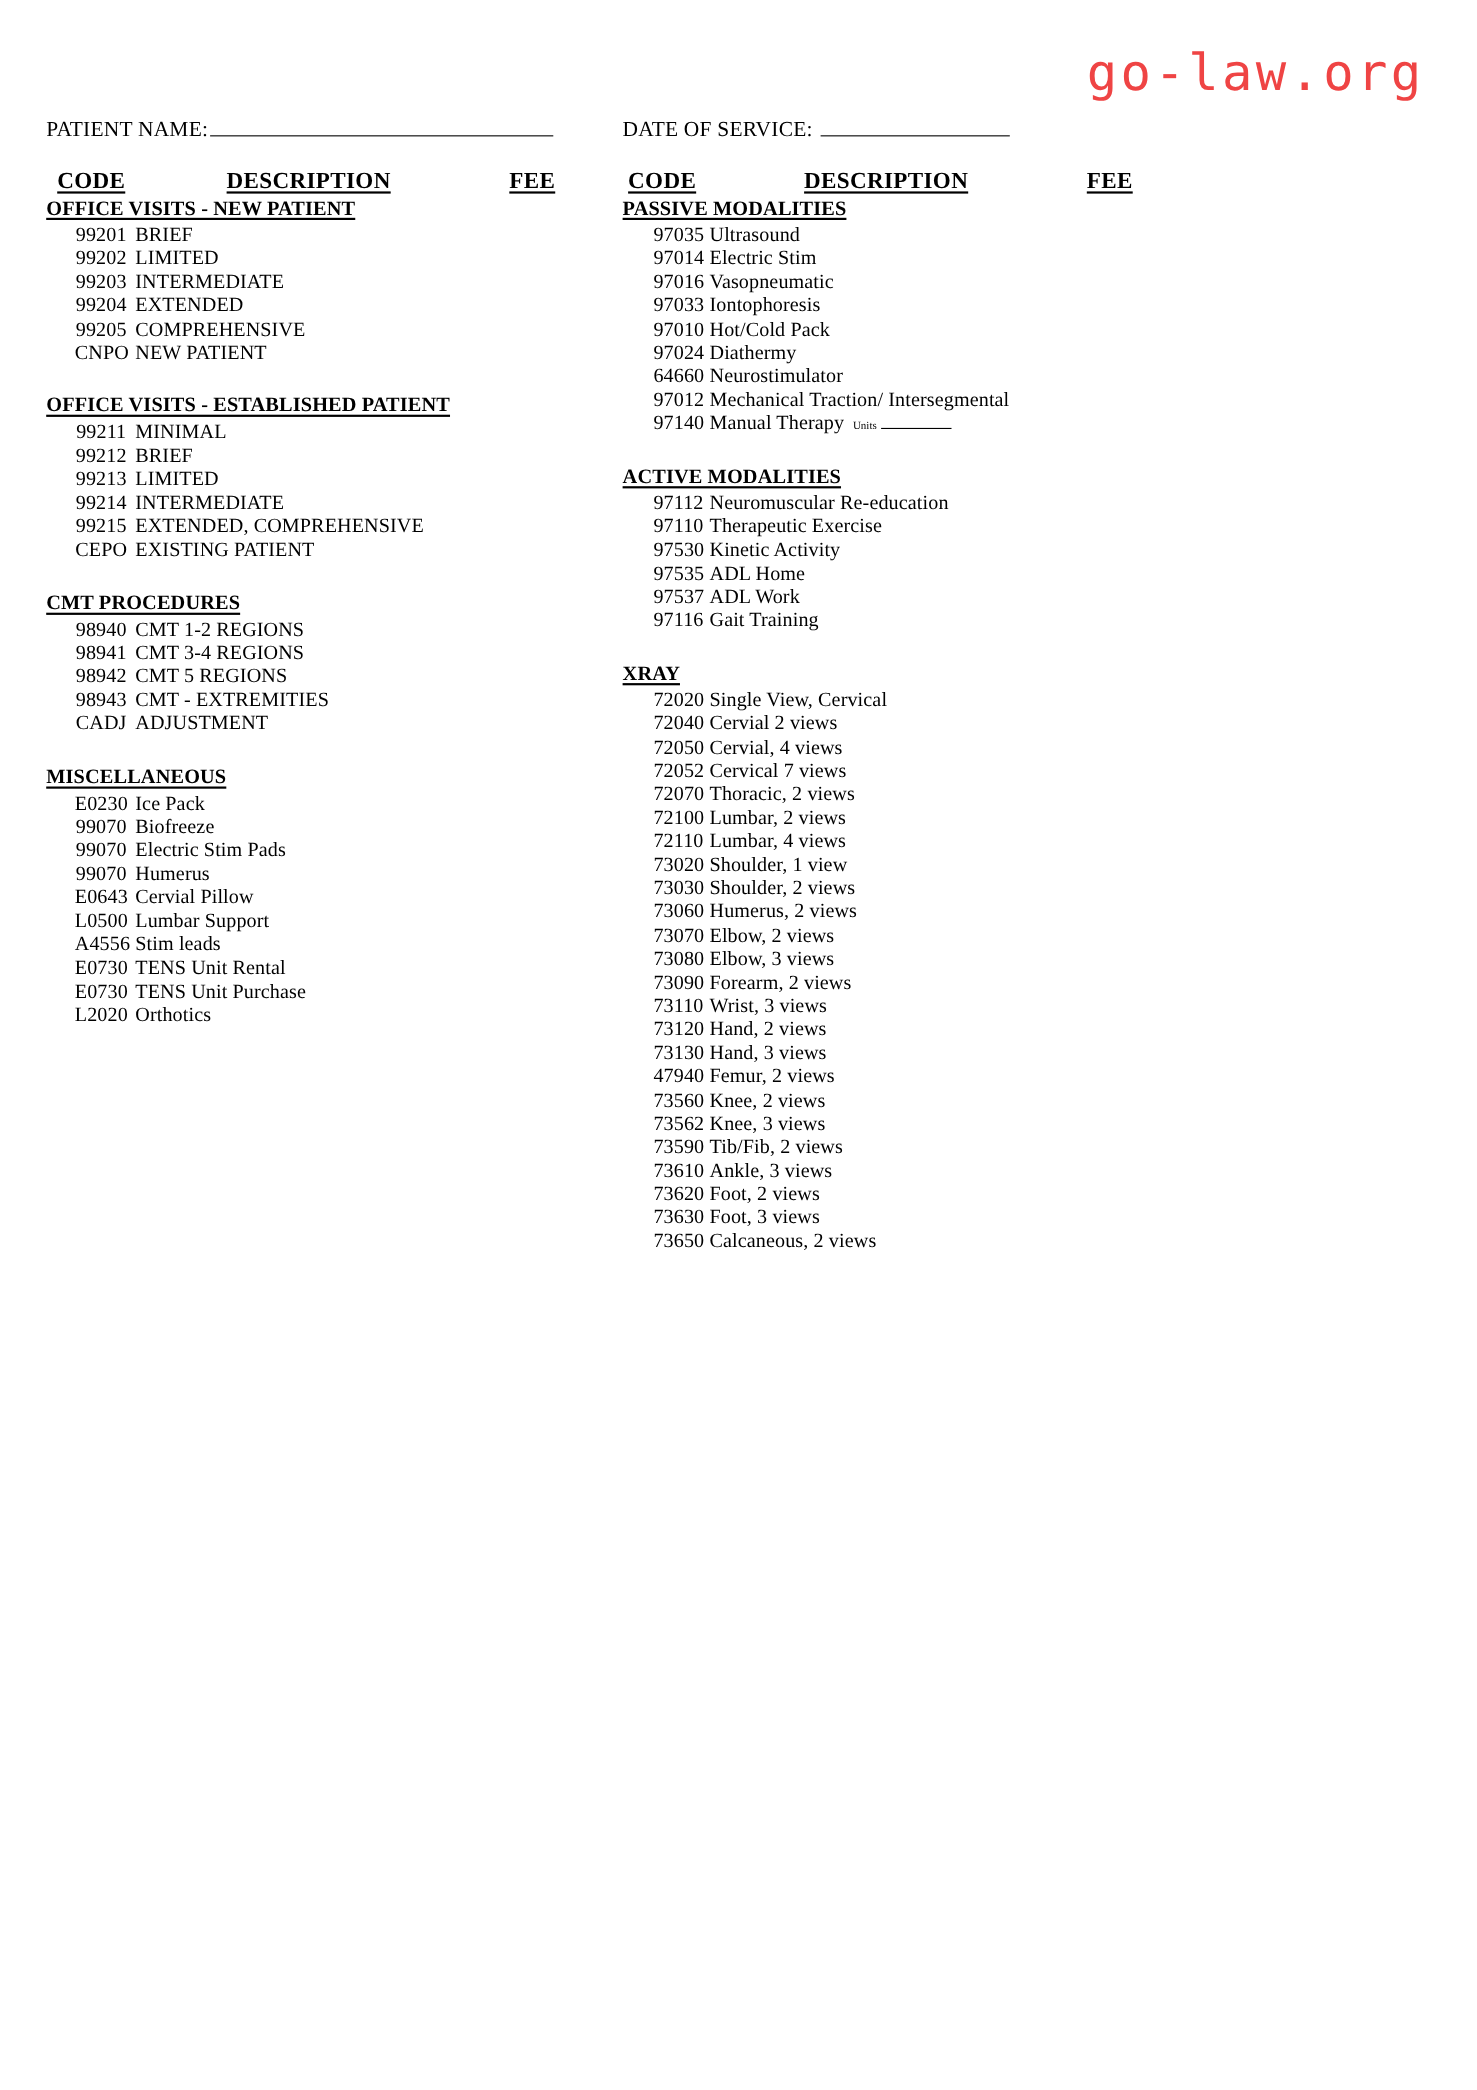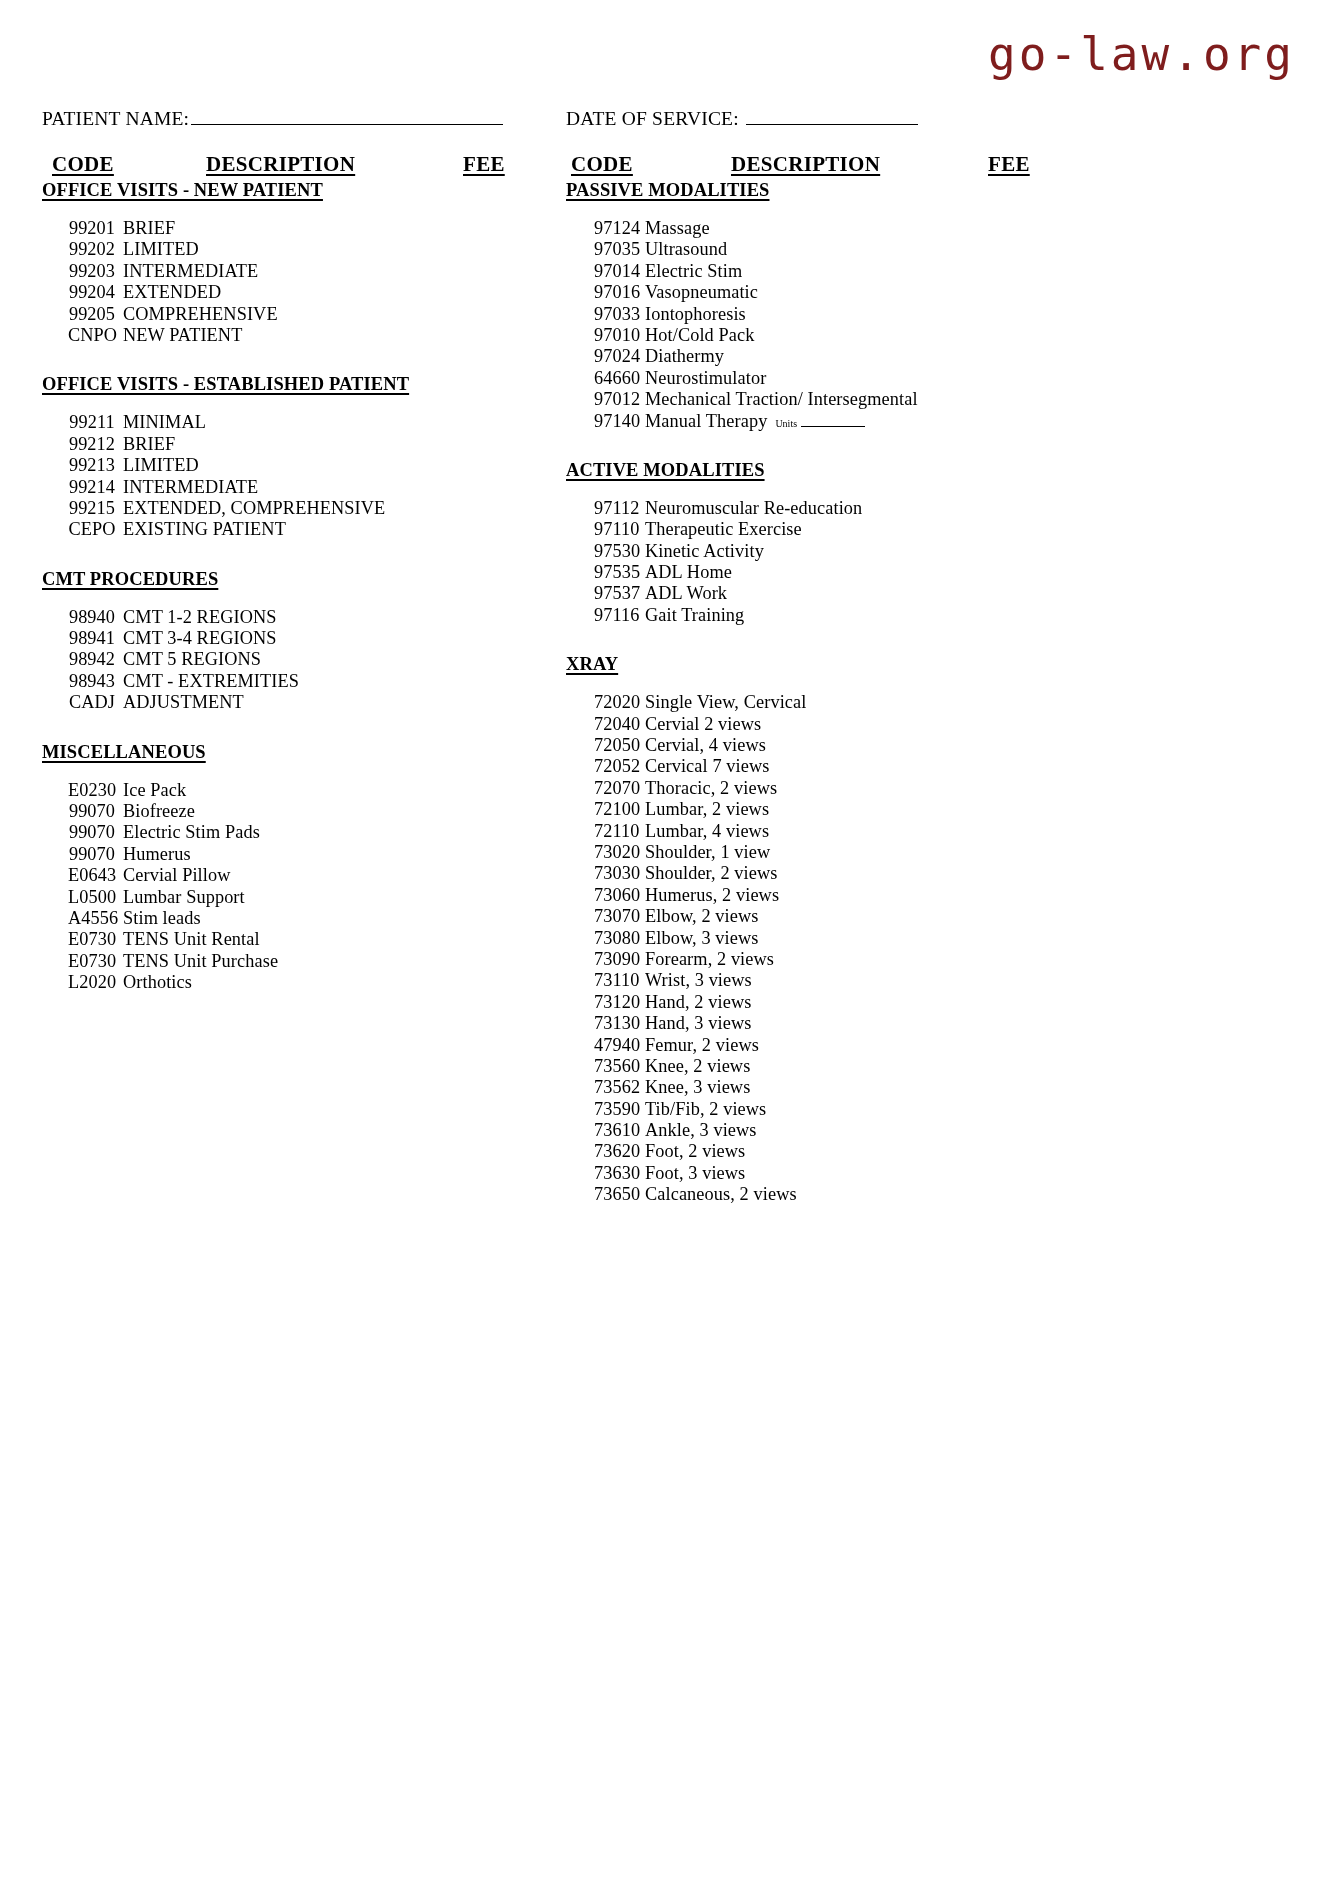--- a/index.html
+++ b/index.html
@@ -18,26 +18,26 @@
 
   .page {
     position: absolute;
     inset: 0;
     background: #fff;
   }
 
   
   .watermark {
     position: absolute;
-    top: 27px;
+    top: 39px;
     right: 48px;
     font-family: "DejaVu Sans Mono", "Liberation Mono", monospace;
     font-size: 46px;
     letter-spacing: 3px;
-    color: #7f1d1d;
+    color: #ef4444;
     white-space: nowrap;
     user-select: none;
   }
 
   
   .fields {
     position: absolute;
     top: 108px;
     left: 0;
     width: 100%;
@@ -96,21 +96,21 @@
   .section + .section { margin-top: 28px; }
 
   .sec-title {
     font-weight: bold;
     font-size: 18.5px;
     letter-spacing: .1px;
     text-decoration: underline;
     text-underline-offset: 3px;
     text-decoration-thickness: 2px;
     display: inline-block;
-    margin-bottom: 16px;
+    margin-bottom: 1px;
     white-space: nowrap;
   }
 
   .rows { margin-top: 1px; }
 
   .row {
     display: flex;
     align-items: baseline;
     height: 21.4px;
     font-size: 18.3px;
@@ -289,24 +289,20 @@
 
   <div class="col" id="col-right">
     <div class="colhead">
       <span class="h-code">CODE</span>
       <span class="h-desc">DESCRIPTION</span>
       <span class="h-fee">FEE</span>
     </div>
     <div id="right-sections">
         <div class="section"><div class="sec-title">PASSIVE MODALITIES</div><div class="rows">
             <div class="row">
-              <span class="code">97124</span>
-              <span class="desc">Massage</span>
-            </div>
-            <div class="row">
               <span class="code">97035</span>
               <span class="desc">Ultrasound</span>
             </div>
             <div class="row">
               <span class="code">97014</span>
               <span class="desc">Electric Stim</span>
             </div>
             <div class="row">
               <span class="code">97016</span>
               <span class="desc">Vasopneumatic</span>

